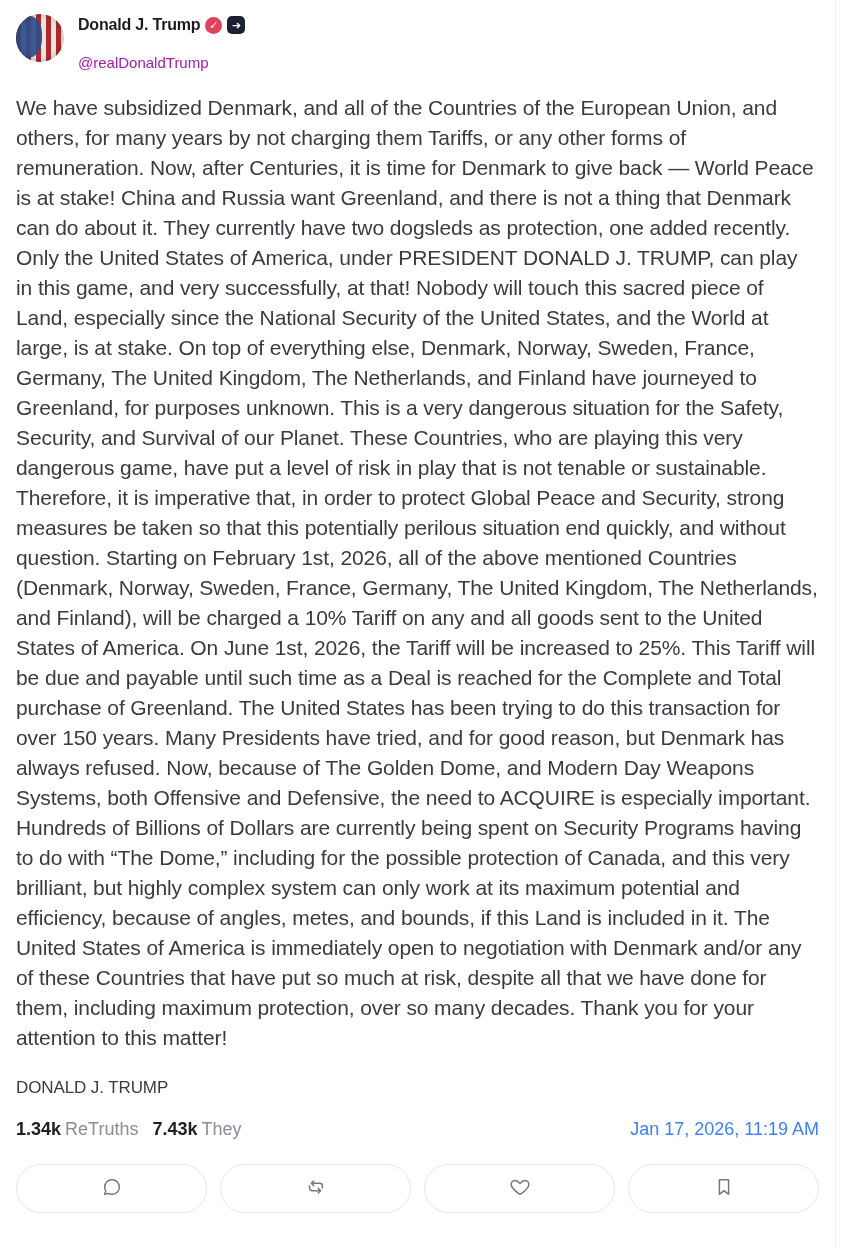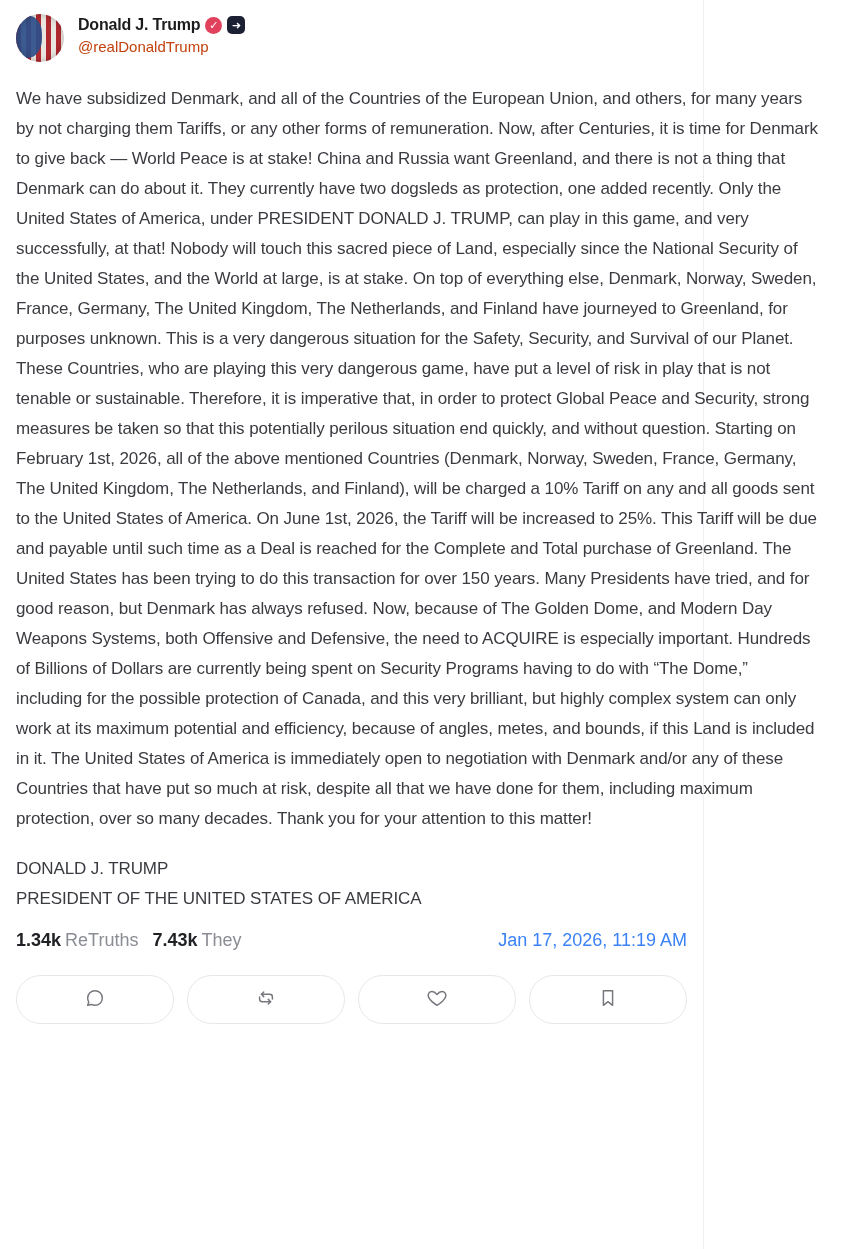--- a/index.html
+++ b/index.html
@@ -1,38 +1,38 @@
 <!DOCTYPE html>
 <html><head>
 <meta charset="utf-8">
 <style>
   html,body{margin:0;padding:0;background:#ffffff;}
   body{font-family:"Liberation Sans","DejaVu Sans",sans-serif;-webkit-font-smoothing:antialiased;}
   .page{width:863px;height:1249px;background:#fff;position:relative;overflow:hidden;}
-  .post{width:704px;height:100%;border-right:1px solid #efeff1;box-sizing:border-box;padding:14px 16px 0 16px;}
+  .post{width:836px;height:100%;border-right:1px solid #efeff1;box-sizing:border-box;padding:14px 16px 0 16px;}
 
   
   .header{display:flex;align-items:flex-start;gap:14px;}
   .avatar{width:48px;height:48px;border-radius:50%;flex:0 0 auto;position:relative;overflow:hidden;
     background:repeating-linear-gradient(90deg,#b0292f 0 5px,#e9e6e0 5px 10px);}
   .avatar::before{content:"";position:absolute;left:-4px;top:2px;width:30px;height:42px;
     background:#2d4f8a;border-radius:50% 42% 46% 50%;opacity:.92;}
   .avatar::after{content:"";position:absolute;inset:0;border-radius:50%;
     box-shadow:inset 0 0 6px rgba(0,0,0,.25);}
   .id-block{padding-top:2px;}
   .name-row{display:flex;align-items:center;gap:5px;}
   .display-name{font-weight:700;font-size:16px;color:#1c1c1e;letter-spacing:-.2px;}
   .badge-verified{width:17px;height:17px;border-radius:50%;background:#e2415e;color:#fff;
     display:inline-flex;align-items:center;justify-content:center;font-size:11px;font-weight:700;}
   .badge-arrow{width:18px;height:18px;border-radius:5px;background:#1c2033;color:#fff;
     display:inline-flex;align-items:center;justify-content:center;font-size:11px;}
-  .handle{font-size:15px;color:#c2410c;margin-top:4px;}
+  .handle{font-size:15px;color:#a21caf;margin-top:20px;}
 
   
-  .post-body{margin-top:22px;font-size:17px;line-height:30px;color:#3a3b40;letter-spacing:-.1px;width:802px;}
+  .post-body{margin-top:22px;font-size:21px;line-height:30px;color:#3a3b40;letter-spacing:-.1px;width:802px;}
   .signature{margin-top:20px;font-size:17px;line-height:30px;color:#3a3b40;letter-spacing:-.1px;}
 
   
   .stats-row{margin-top:16px;display:flex;align-items:center;font-size:18px;}
   .stat{margin-right:14px;color:#8b8d94;}
   .stat b{color:#202124;font-weight:700;margin-right:4px;}
   .timestamp{margin-left:auto;color:#3b82f6;}
 
   
   .actions-row{margin-top:24px;display:flex;gap:13px;}
@@ -55,21 +55,20 @@
           <span class="badge-arrow">➜</span>
         </div>
         <div class="handle">@realDonaldTrump</div>
       </div>
     </div>
 
     <div class="post-body">We have subsidized Denmark, and all of the Countries of the European Union, and others, for many years by not charging them Tariffs, or any other forms of remuneration. Now, after Centuries, it is time for Denmark to give back — World Peace is at stake! China and Russia want Greenland, and there is not a thing that Denmark can do about it. They currently have two dogsleds as protection, one added recently. Only the United States of America, under PRESIDENT DONALD J. TRUMP, can play in this game, and very successfully, at that! Nobody will touch this sacred piece of Land, especially since the National Security of the United States, and the World at large, is at stake. On top of everything else, Denmark, Norway, Sweden, France, Germany, The United Kingdom, The Netherlands, and Finland have journeyed to Greenland, for purposes unknown. This is a very dangerous situation for the Safety, Security, and Survival of our Planet. These Countries, who are playing this very dangerous game, have put a level of risk in play that is not tenable or sustainable. Therefore, it is imperative that, in order to protect Global Peace and Security, strong measures be taken so that this potentially perilous situation end quickly, and without question. Starting on February 1st, 2026, all of the above mentioned Countries (Denmark, Norway, Sweden, France, Germany, The United Kingdom, The Netherlands, and Finland), will be charged a 10% Tariff on any and all goods sent to the United States of America. On June 1st, 2026, the Tariff will be increased to 25%. This Tariff will be due and payable until such time as a Deal is reached for the Complete and Total purchase of Greenland. The United States has been trying to do this transaction for over 150 years. Many Presidents have tried, and for good reason, but Denmark has always refused. Now, because of The Golden Dome, and Modern Day Weapons Systems, both Offensive and Defensive, the need to ACQUIRE is especially important. Hundreds of Billions of Dollars are currently being spent on Security Programs having to do with “The Dome,” including for the possible protection of Canada, and this very brilliant, but highly complex system can only work at its maximum potential and efficiency, because of angles, metes, and bounds, if this Land is included in it. The United States of America is immediately open to negotiation with Denmark and/or any of these Countries that have put so much at risk, despite all that we have done for them, including maximum protection, over so many decades. Thank you for your attention to this matter!</div>
 
     <div class="signature">
       <div>DONALD J. TRUMP</div>
-      <div>PRESIDENT OF THE UNITED STATES OF AMERICA</div>
     </div>
 
     <div class="stats-row">
       <span class="stat"><b>1.34k</b><span>ReTruths</span></span>
       <span class="stat"><b>7.43k</b><span>They</span></span>
       <span class="timestamp">Jan 17, 2026, 11:19 AM</span>
     </div>
 
     <div class="actions-row">
       <button class="action-btn" aria-label="reply">

